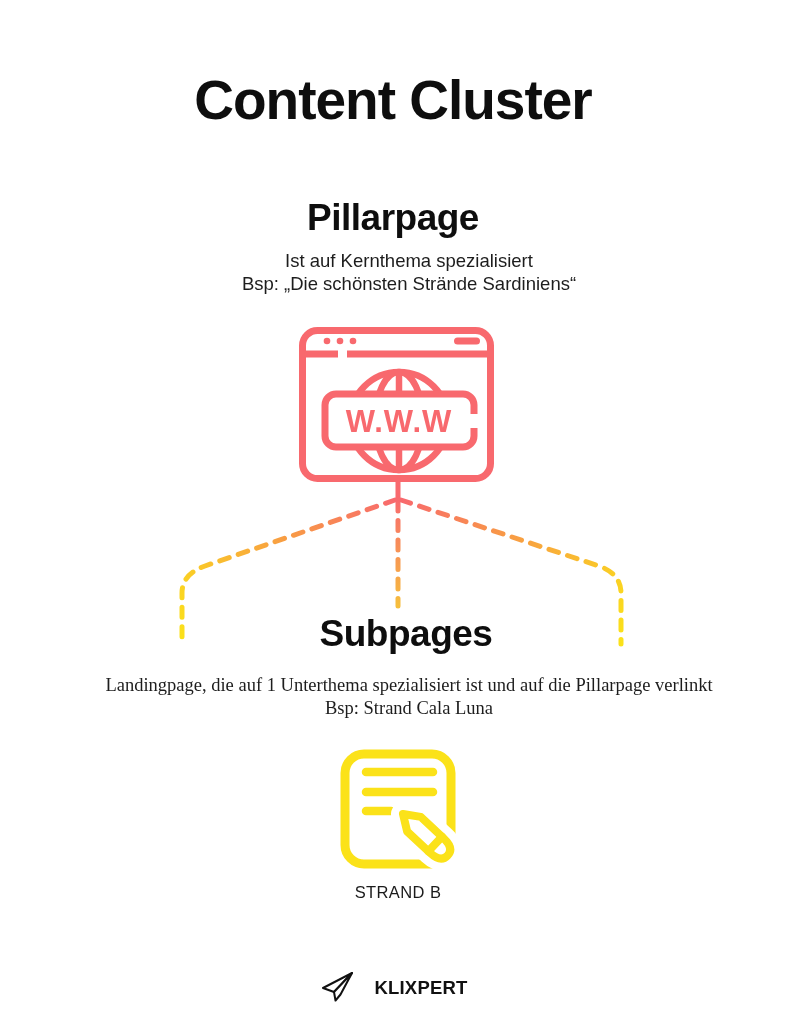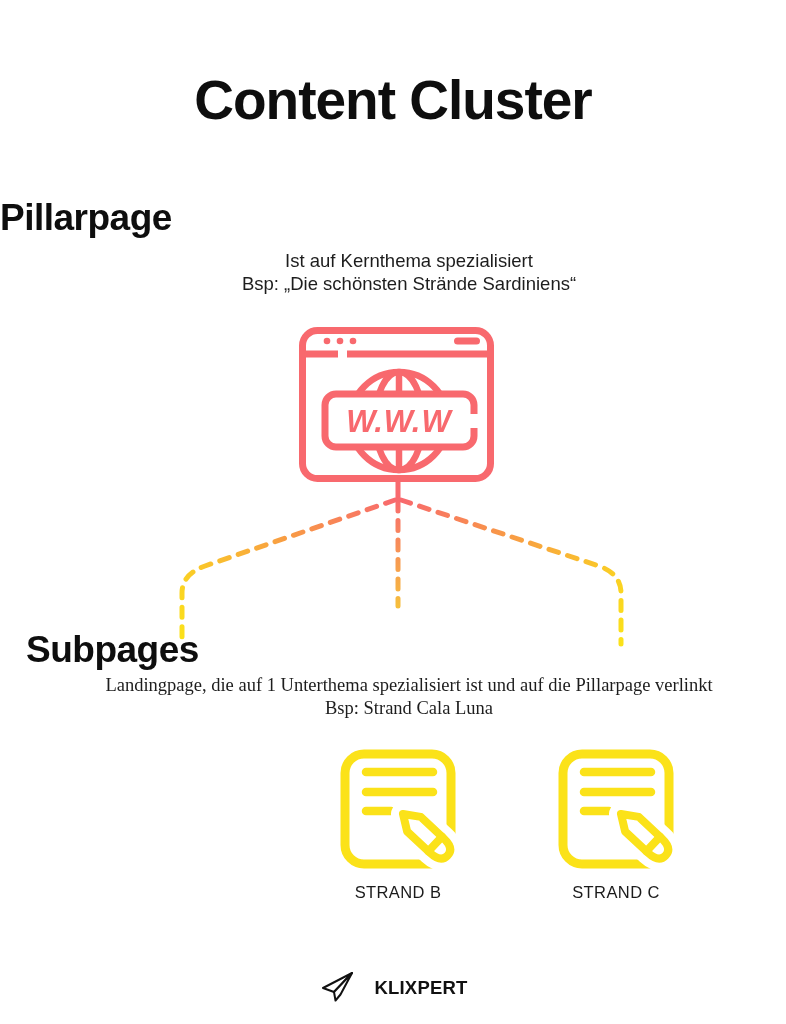--- a/index.html
+++ b/index.html
@@ -21,44 +21,45 @@
     text-align: center;
     font-size: 55px;
     font-weight: 800;
     letter-spacing: -1px;
     color: #0e0e0e;
   }
 
   .section-heading {
     position: absolute;
     left: 0; width: 100%;
+    text-align: center;
     font-size: 37px;
     font-weight: 800;
     letter-spacing: -0.5px;
     color: #0e0e0e;
   }
   .pillar-heading { top: 181px; }
-  .subpages-heading { top: 613px; padding-left: 26px; }
+  .subpages-heading { top: 597px; padding-left: 26px; }
 
   .section-desc {
     position: absolute;
     left: 16px; width: 100%;
     text-align: center;
     font-size: 18.5px;
     line-height: 23px;
     color: #1d1d1d;
   }
   .pillar-desc { top: 233px; }
   .subpages-desc { top: 658px; font-family: Liberation Serif, serif; }
   .section-desc div { white-space: nowrap; }
 
   .browser-icon-wrap {
     position: absolute;
     top: 311px; left: 299px;
-    width: 195px; height: 130px; font-style: italic;
+    width: 195px; height: 130px;
   }
 
   .connector-wrap {
     position: absolute;
     top: 461px; left: 0;
     width: 786px; height: 175px;
   }
 
   .doc-col {
     position: absolute;
@@ -168,34 +169,20 @@
         <g transform="translate(63 65) rotate(43)">
           <path d="M0 0 L15 -10 L46 -10 Q61 -10 61 0 Q61 10 46 10 L15 10 Z" fill="#ffffff" stroke="#ffffff" stroke-width="24" stroke-linejoin="round"></path>
           <path d="M0 0 L15 -10 L46 -10 Q61 -10 61 0 Q61 10 46 10 L15 10 Z" fill="#ffffff" stroke="#FBE219" stroke-width="8" stroke-linejoin="round"></path>
           <path d="M44 -10 L44 10" stroke="#FBE219" stroke-width="8" stroke-linecap="round"></path>
         </g>
       </svg>
     </span>
     <div class="doc-label">STRAND B</div>
   </div>
 
-  <div class="doc-col doc-col-c">
-    <span class="doc-icon">
-      <svg width="116" height="120" viewBox="0 0 116 120" fill="none">
-        <rect x="5" y="5" width="106" height="110" rx="19" stroke="#FBE219" stroke-width="9"></rect>
-        <path d="M26 23 H93 M26 43 H93 M26 62 H51" stroke="#FBE219" stroke-width="8.5" stroke-linecap="round"></path>
-        <g transform="translate(63 65) rotate(43)">
-          <path d="M0 0 L15 -10 L46 -10 Q61 -10 61 0 Q61 10 46 10 L15 10 Z" fill="#ffffff" stroke="#ffffff" stroke-width="24" stroke-linejoin="round"></path>
-          <path d="M0 0 L15 -10 L46 -10 Q61 -10 61 0 Q61 10 46 10 L15 10 Z" fill="#ffffff" stroke="#FBE219" stroke-width="8" stroke-linejoin="round"></path>
-          <path d="M44 -10 L44 10" stroke="#FBE219" stroke-width="8" stroke-linecap="round"></path>
-        </g>
-      </svg>
-    </span>
-    <div class="doc-label">STRAND C</div>
-  </div>
 
   <div class="footer">
     <span>
       <svg width="36" height="36" viewBox="0 0 36 36" fill="none">
         <g transform="translate(1 2)">
           <path d="M33 3 L4 18 L15 22 Z" fill="#ffffff" stroke="#111111" stroke-width="2" stroke-linejoin="round"></path>
           <path d="M33 3 L15 22 L16.5 30.5 L21.5 24.5 Z" fill="#ffffff" stroke="#111111" stroke-width="2" stroke-linejoin="round"></path>
         </g>
       </svg>
     </span>

